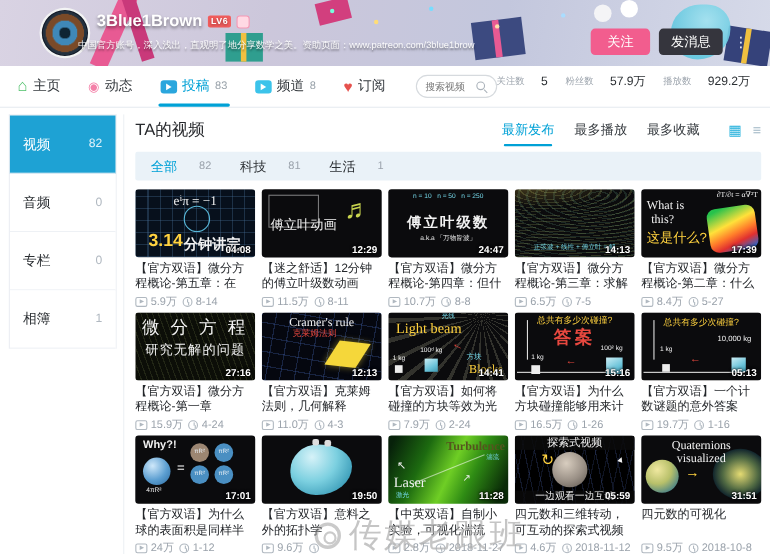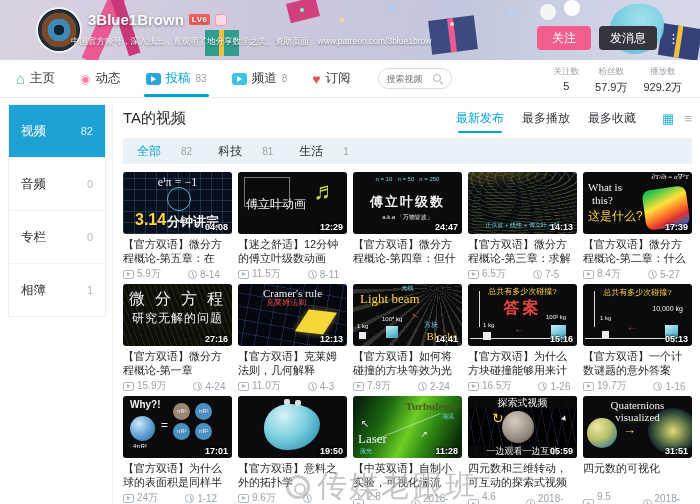--- a/index.html
+++ b/index.html
@@ -55,21 +55,21 @@
     border-top:3px solid transparent;border-bottom:3px solid transparent}
   .ic-heart{color:#e6514d;font-size:14px;line-height:1}
   .searchbox{display:flex;align-items:center;border:1px solid #d6dade;border-radius:11px;height:21px;
     padding:0 8px;margin-left:2px;width:74px;justify-content:space-between}
   .searchbox input{border:none;outline:none;width:46px;font-size:9px;color:#667;background:transparent;font-family:inherit}
   .mag{width:10px;height:10px;position:relative;flex:none}
   .mag::before{content:"";position:absolute;left:0;top:0;width:6px;height:6px;border:1.4px solid #aab2ba;border-radius:50%}
   .mag::after{content:"";position:absolute;left:7px;top:7px;width:3.5px;height:1.4px;background:#aab2ba;
     transform:rotate(45deg);transform-origin:left center}
   .nv-stats{position:absolute;right:18px;top:6px;display:flex;gap:16px}
-  .st{display:flex;flex-direction:column;align-items:center;gap:2px}
+  .st{display:flex;flex-direction:row;align-items:center;gap:15px}
   .st-label{font-size:8.5px;color:#9aa2ab}
   .st-value{font-size:11px;color:#2b2f33}
   
   .content{display:flex;padding:6px 8px 0;gap:10px}
   .side-col{width:105px;flex:none;border-right:1px solid #edf0f4;min-height:398px}
   .side-menu{border:1px solid #e9edf2;border-bottom:none;margin-right:6px}
   .side-item{height:53px;display:flex;align-items:center;justify-content:space-between;padding:0 12px;
     font-size:12.5px;color:#2b2f33;border-bottom:1px solid #eef1f5;background:#fff;cursor:pointer}
   .side-item.active{background:#1ea2d4;color:#fff}
   .side-count{font-size:11px;color:#b0b8c0}
@@ -90,21 +90,21 @@
   .flt{display:flex;gap:20px;align-items:center;color:#2b2f33;cursor:pointer}
   .flt.active .flt-label{color:#00a1d6}
   .flt-count{font-size:10px;color:#9aa2ab}
   
   .grid{display:grid;grid-template-columns:repeat(5,1fr);column-gap:6px;row-gap:3px}
   .card{min-width:0;cursor:pointer}
   .th{position:relative;height:62px;background:#0b0b0d;border-radius:3px;overflow:hidden}
   .dur{position:absolute;right:4px;bottom:2px;font-size:9px;font-weight:bold;color:#fff;z-index:3;
     text-shadow:0 0 3px #000,0 0 2px #000}
   .v-title{margin-top:3px;font-size:11px;line-height:1.3;height:28px;overflow:hidden;color:#24272b}
-  .v-meta{margin-top:2px;display:flex;align-items:center;gap:27px;font-size:10px;color:#9aa2ab}
+  .v-meta{margin-top:2px;display:flex;align-items:center;gap:5px;font-size:10px;color:#9aa2ab}
   .pair{display:flex;align-items:center;gap:3px}
   .ic-play{width:11px;height:9px;border:1px solid #b0b8c0;border-radius:2px;position:relative;flex:none}
   .ic-play::after{content:"";position:absolute;left:3px;top:1.5px;border-left:4px solid #b0b8c0;
     border-top:2.5px solid transparent;border-bottom:2.5px solid transparent}
   .ic-clock{width:9px;height:9px;border:1px solid #b0b8c0;border-radius:50%;position:relative;flex:none}
   .ic-clock::after{content:"";position:absolute;left:3.5px;top:1px;width:1px;height:3px;background:#b0b8c0;
     box-shadow:1px 2.5px 0 #b0b8c0}
   
   .t{position:absolute;white-space:pre;line-height:1.1;z-index:2}
   .ser{font-family:"Liberation Serif","DejaVu Serif",serif}
@@ -381,20 +381,30 @@
   </div>
 
   <div class="card">
     <div class="th thumb-3">
       <span class="dur">24:47</span>
     <span class="t t3a c f6">n = 10   n = 50   n = 250</span>
             <span class="t t3b w f13 bd">傅立叶级数</span>
             <span class="t t3c w f6">a.k.a 「万物皆波」</span>
           </div>
     <div class="v-title">【官方双语】微分方程概论-第四章：但什么是傅立叶级数呢? -从热</div>
+    <div class="v-meta">
+      <span class="pair">
+        <span class="ic-play"></span>
+        <span class="plays">10.7万</span>
+      </span>
+      <span class="pair">
+        <span class="ic-clock"></span>
+        <span class="vdate">8-8</span>
+      </span>
+    </div>
   </div>
 
   <div class="card">
     <div class="th thumb-4">
       <span class="dur">14:13</span>
     <span class="t t4a c f6">正弦波 + 线性 + 傅立叶 = 解</span>
           </div>
     <div class="v-title">【官方双语】微分方程概论-第三章：求解热传导方程</div>
     <div class="v-meta">
       <span class="pair">

